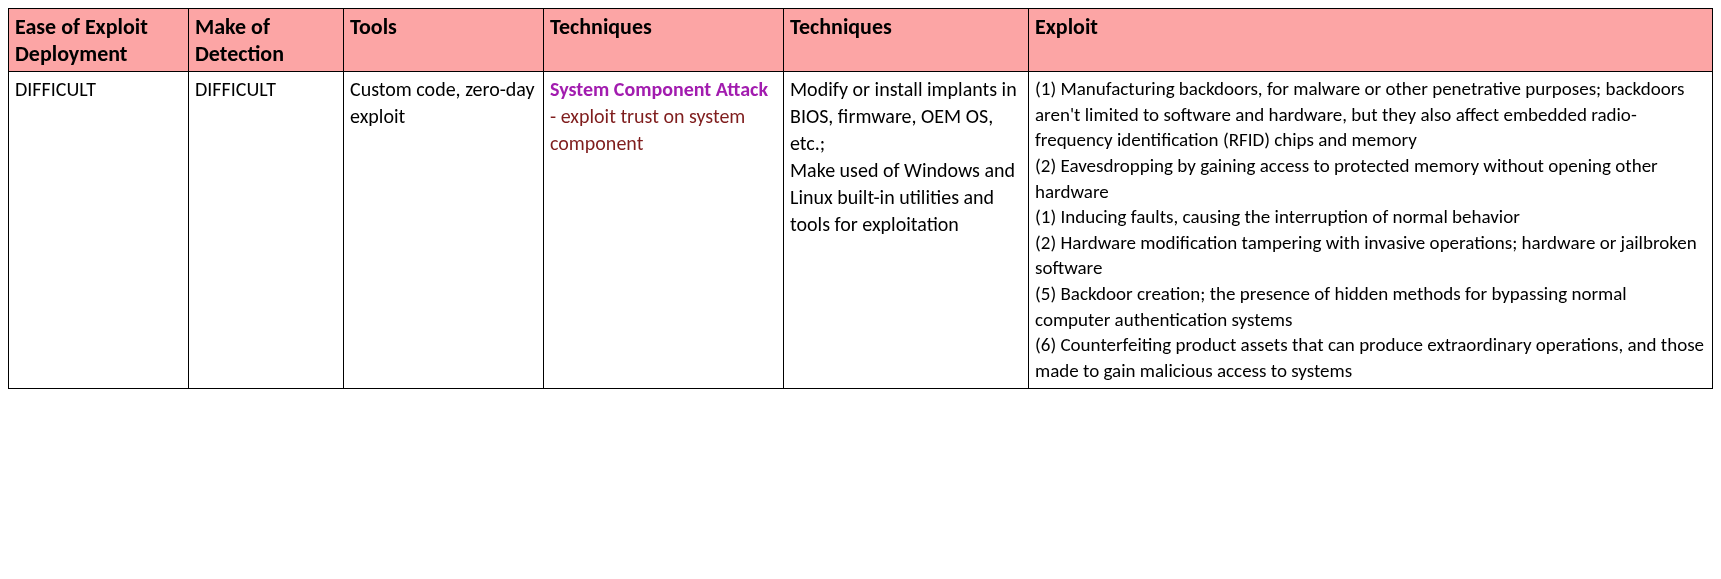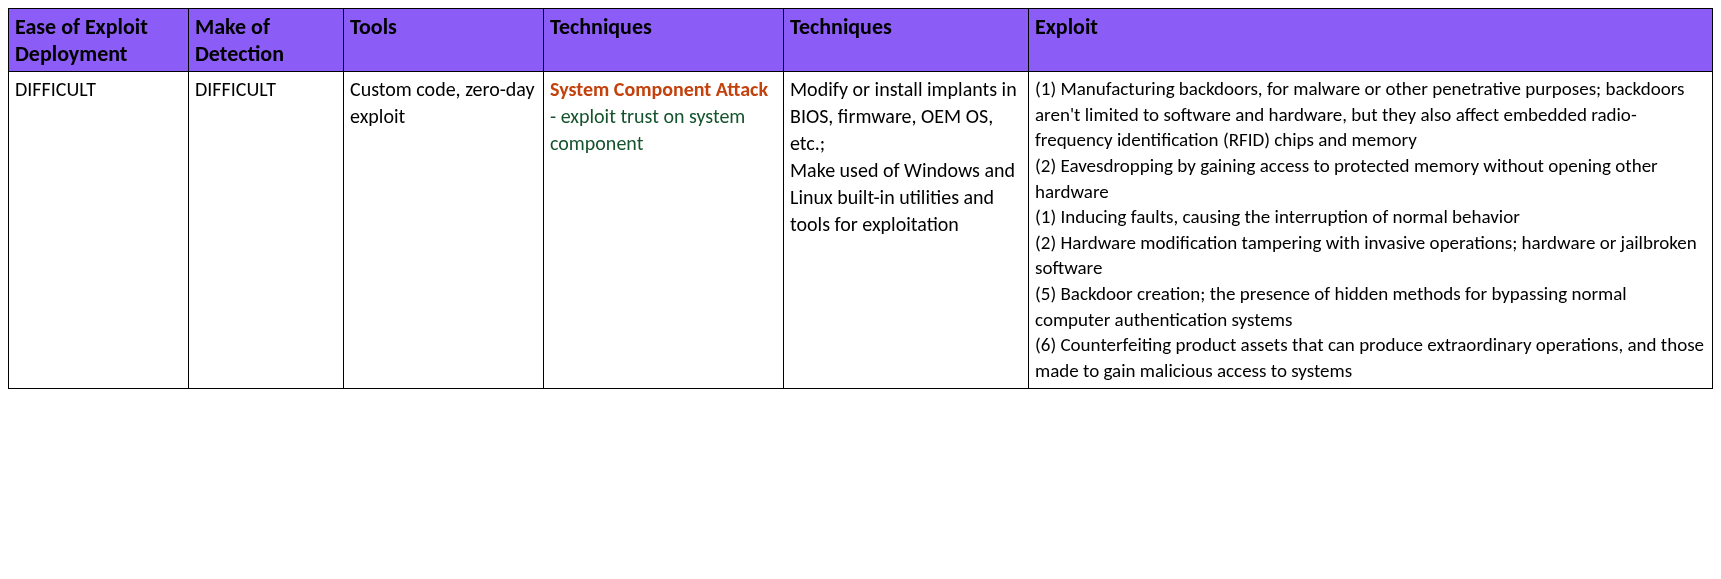--- a/index.html
+++ b/index.html
@@ -16,40 +16,40 @@
     table-layout: fixed;
   }
   th, td {
     border: 1px solid #000;
     padding: 4px 6px;
     vertical-align: top;
     text-align: left;
     word-wrap: break-word;
   }
   th {
-    background: #8b5cf6;
+    background: #fca5a5;
     font-weight: bold;
     font-size: 22px;
   }
   td {
     font-size: 20px;
     line-height: 1.35;
   }
   .col-deploy   { width: 180px; }
   .col-detect   { width: 155px; }
   .col-tools    { width: 200px; }
   .col-tech     { width: 240px; }
   .col-proc     { width: 245px; }
   .col-examples { width: auto; }
   .tech-link {
-    color: #c2410c;
+    color: #a21caf;
     font-weight: bold;
   }
   .tech-rest {
-    color: #14532d;
+    color: #7f1d1d;
     font-weight: normal;
   }
   .examples {
     font-size: 19px;
     line-height: 1.35;
     padding-left: 6px;
   }
   .ex-item { display: block; }
 </style>
 </head>

